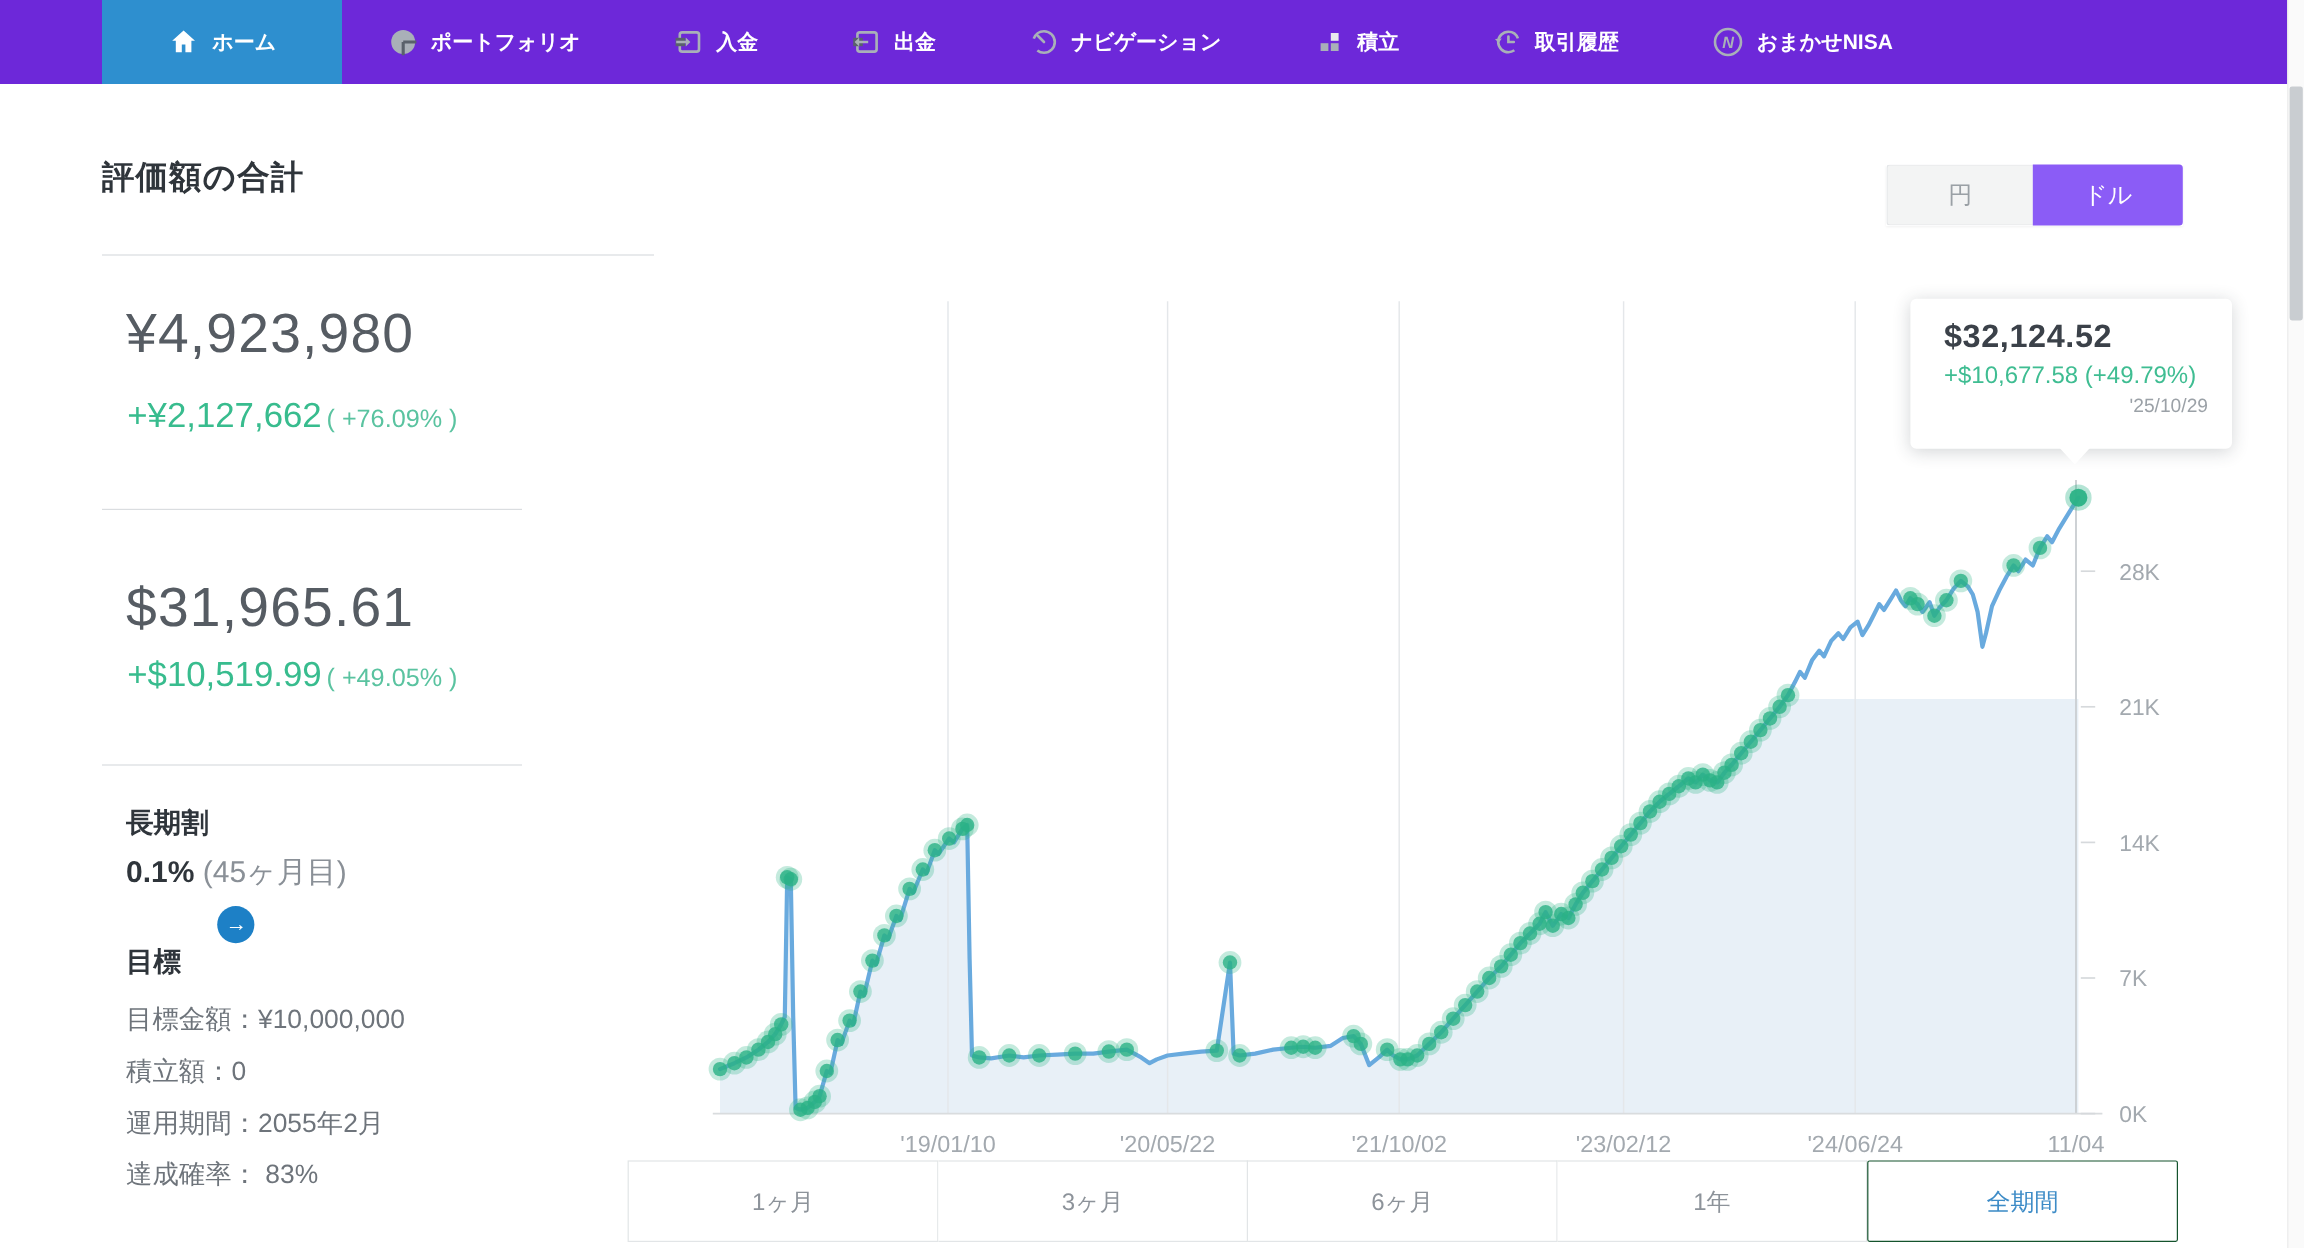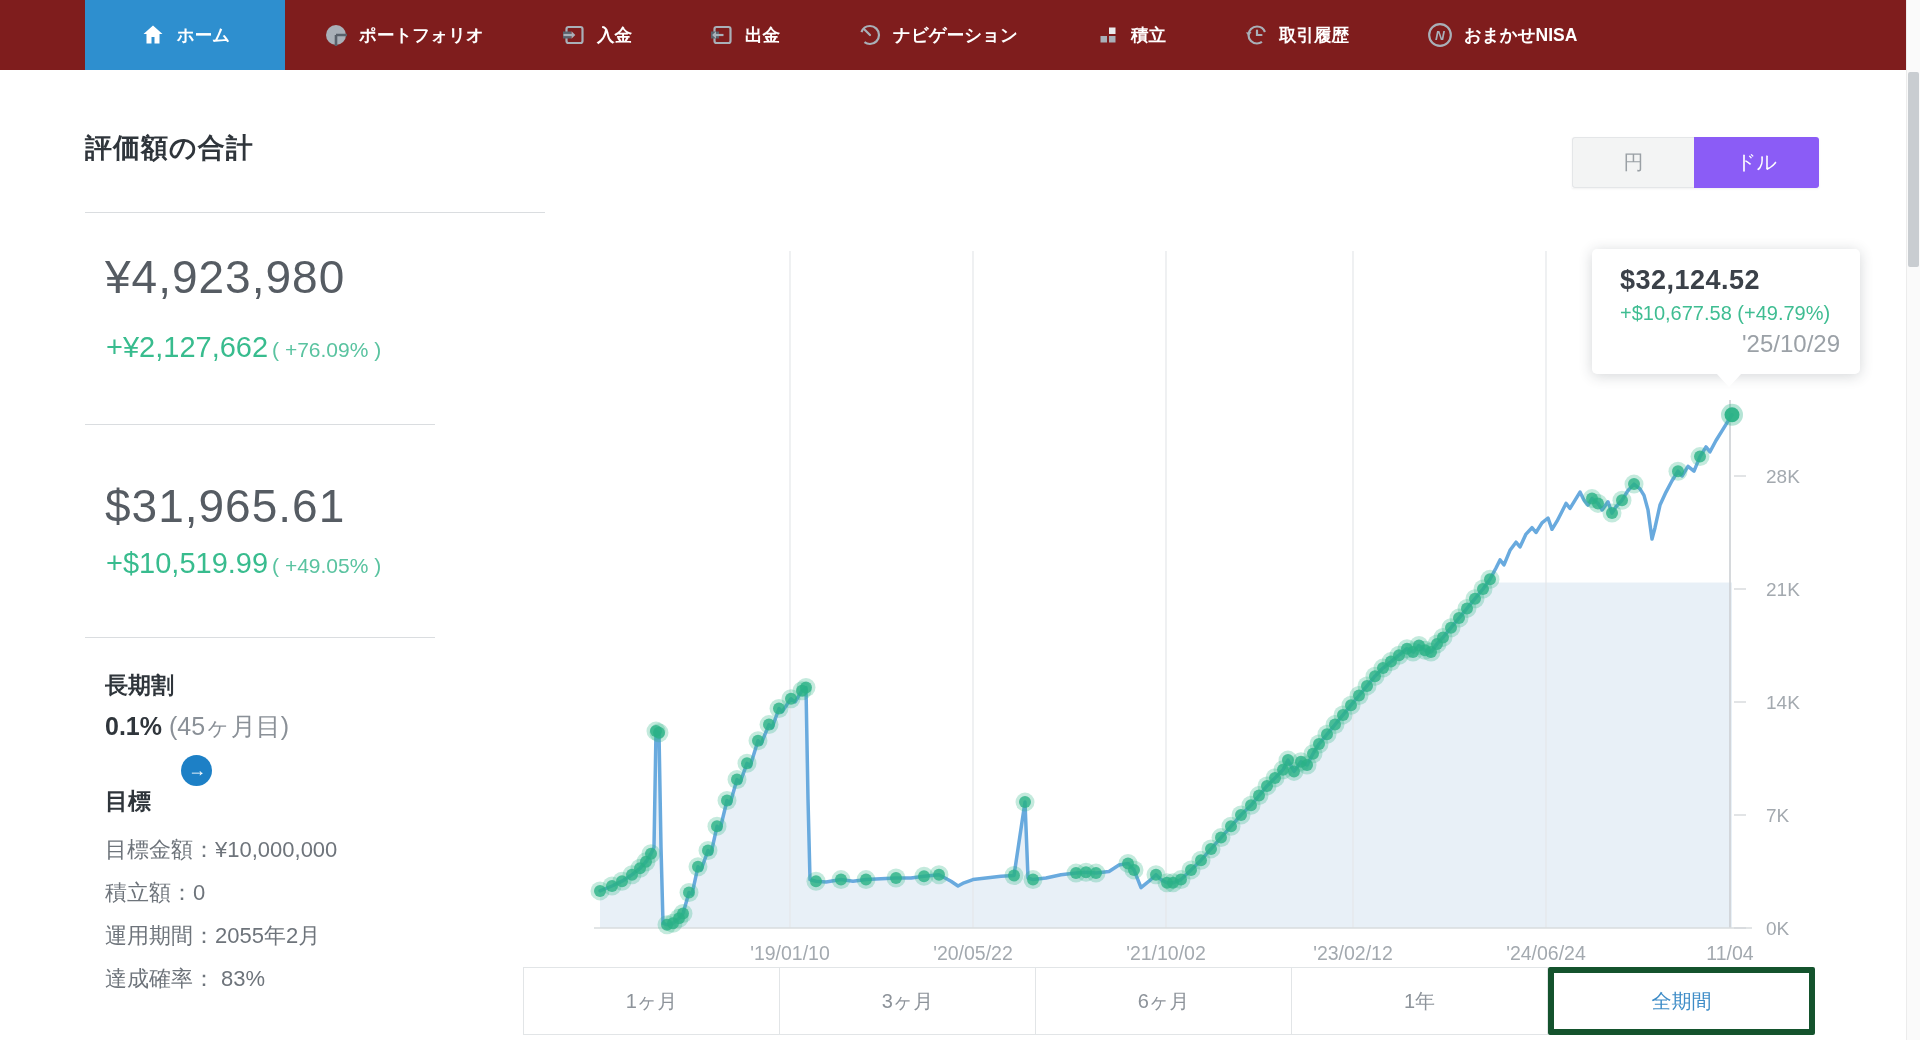--- a/index.html
+++ b/index.html
@@ -2,21 +2,21 @@
 <html><head>
 <meta charset="utf-8">
 <style>
   html,body{margin:0;padding:0;}
   body{
     width:1920px;height:1040px;position:relative;overflow:hidden;
     background:#ffffff;font-family:"Liberation Sans","DejaVu Sans",sans-serif;
     -webkit-font-smoothing:antialiased;
   }
   
-  .nav{position:absolute;top:0;left:0;width:1920px;height:70px;background:#7f1d1d;display:flex;align-items:stretch;padding-left:85px;box-sizing:border-box;}
+  .nav{position:absolute;top:0;left:0;width:1920px;height:70px;background:#6d28d9;display:flex;align-items:stretch;padding-left:85px;box-sizing:border-box;}
   .nav-item{display:flex;align-items:center;gap:11px;color:#fff;font-weight:bold;font-size:17.5px;padding:0 39px;cursor:pointer;white-space:nowrap;}
   .nav-item .ic{color:#a9b0b8;display:flex;align-items:center;}
   .nav-item.active{background:#2e8fcf;width:200px;padding:0;justify-content:center;}
   .nav-item.active .ic{color:#ffffff;}
   
   .sb-track{position:absolute;right:0;top:0;width:13px;height:1040px;background:#fafafa;border-left:1px solid #ececec;z-index:60;}
   .sb-thumb{position:absolute;right:1px;top:72px;width:11px;height:195px;background:#c9cdd1;border-radius:2px;}
   
   .page-title{position:absolute;left:85px;top:112px;font-size:27px;font-weight:bold;color:#2f353b;letter-spacing:1px;}
   .hr{position:absolute;height:1px;background:#dadde0;}
@@ -40,26 +40,26 @@
   .arrow-chip{width:31px;height:31px;border-radius:50%;background:#1d80c6;color:#fff;display:inline-flex;align-items:center;justify-content:center;font-size:18px;font-weight:bold;cursor:pointer;}
   .goal-line{position:absolute;left:105px;font-size:22px;color:#6e747b;}
   .gl0{top:835px;} .gl1{top:878px;} .gl2{top:921px;} .gl3{top:964px;}
   
   .chart{position:absolute;left:560px;top:195px;width:1310px;height:800px;}
   .chart svg{position:absolute;left:0;top:0;}
   .tooltip{position:absolute;left:1032px;top:54px;width:268px;height:125px;background:#fff;border-radius:5px;box-shadow:0 2px 14px rgba(40,50,60,.20);box-sizing:border-box;padding:16px 20px 0 28px;z-index:5;}
   .tooltip:after{content:"";position:absolute;bottom:-13px;left:124px;width:0;height:0;border:13px solid transparent;border-top:14px solid #fff;border-bottom:0;}
   .tt-val{font-size:27px;font-weight:bold;color:#3b4149;letter-spacing:.5px;}
   .tt-gain{font-size:20px;color:#3fbd92;margin-top:6px;}
-  .tt-date{font-size:24px;color:#9ba1a7;text-align:right;margin-top:5px;}
+  .tt-date{font-size:16px;color:#9ba1a7;text-align:right;margin-top:5px;}
   
   .periods{position:absolute;left:523px;top:967px;width:1292px;height:68px;display:flex;}
   .pbtn{flex:1;border:1px solid #e2e5e7;border-left:none;background:#fff;color:#8d939a;font-size:20px;display:flex;align-items:center;justify-content:center;cursor:pointer;box-sizing:border-box;}
   .pbtn:first-child{border-left:1px solid #e2e5e7;}
-  .pbtn.active{border:6px solid #14532d;color:#3e8cc7;border-radius:2px;}
+  .pbtn.active{border:1px solid #14532d;color:#3e8cc7;border-radius:2px;}
 </style>
 </head>
 <body>
 
 <nav class="nav">
   <div class="nav-item active">
     <span class="ic">
       <svg width="26" height="24" viewBox="0 0 24 24">
           <path d="M12 2.5l9.5 8.5h-3v9.5h-5v-6.5h-3v6.5h-5V11h-3z" fill="currentColor"></path>
         </svg>

